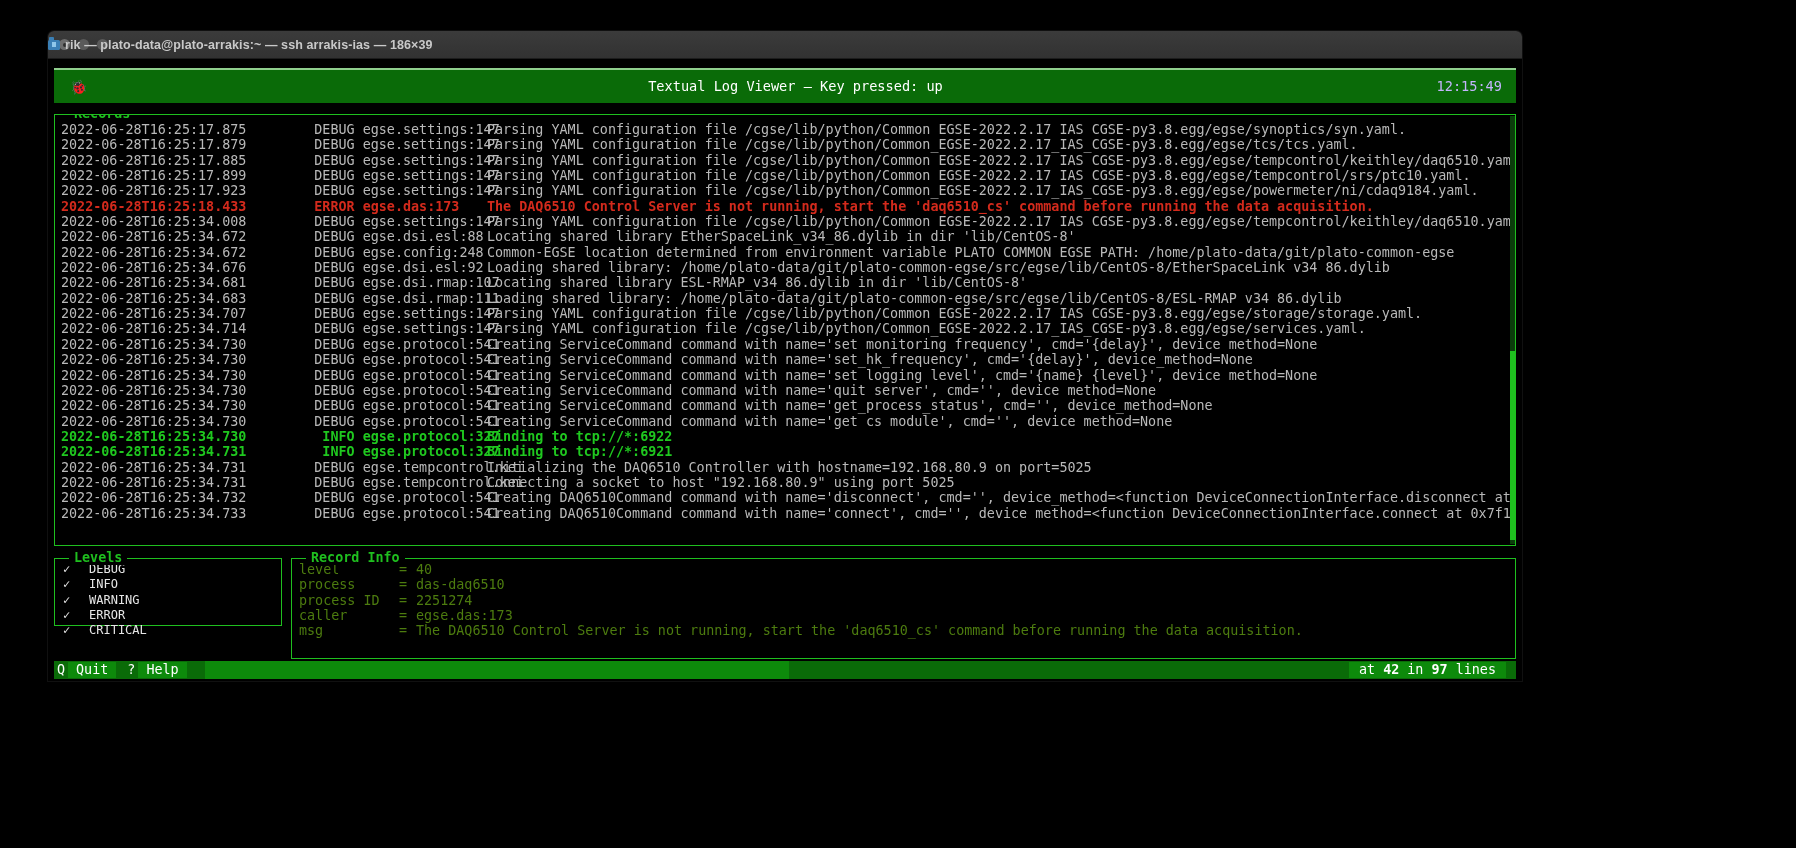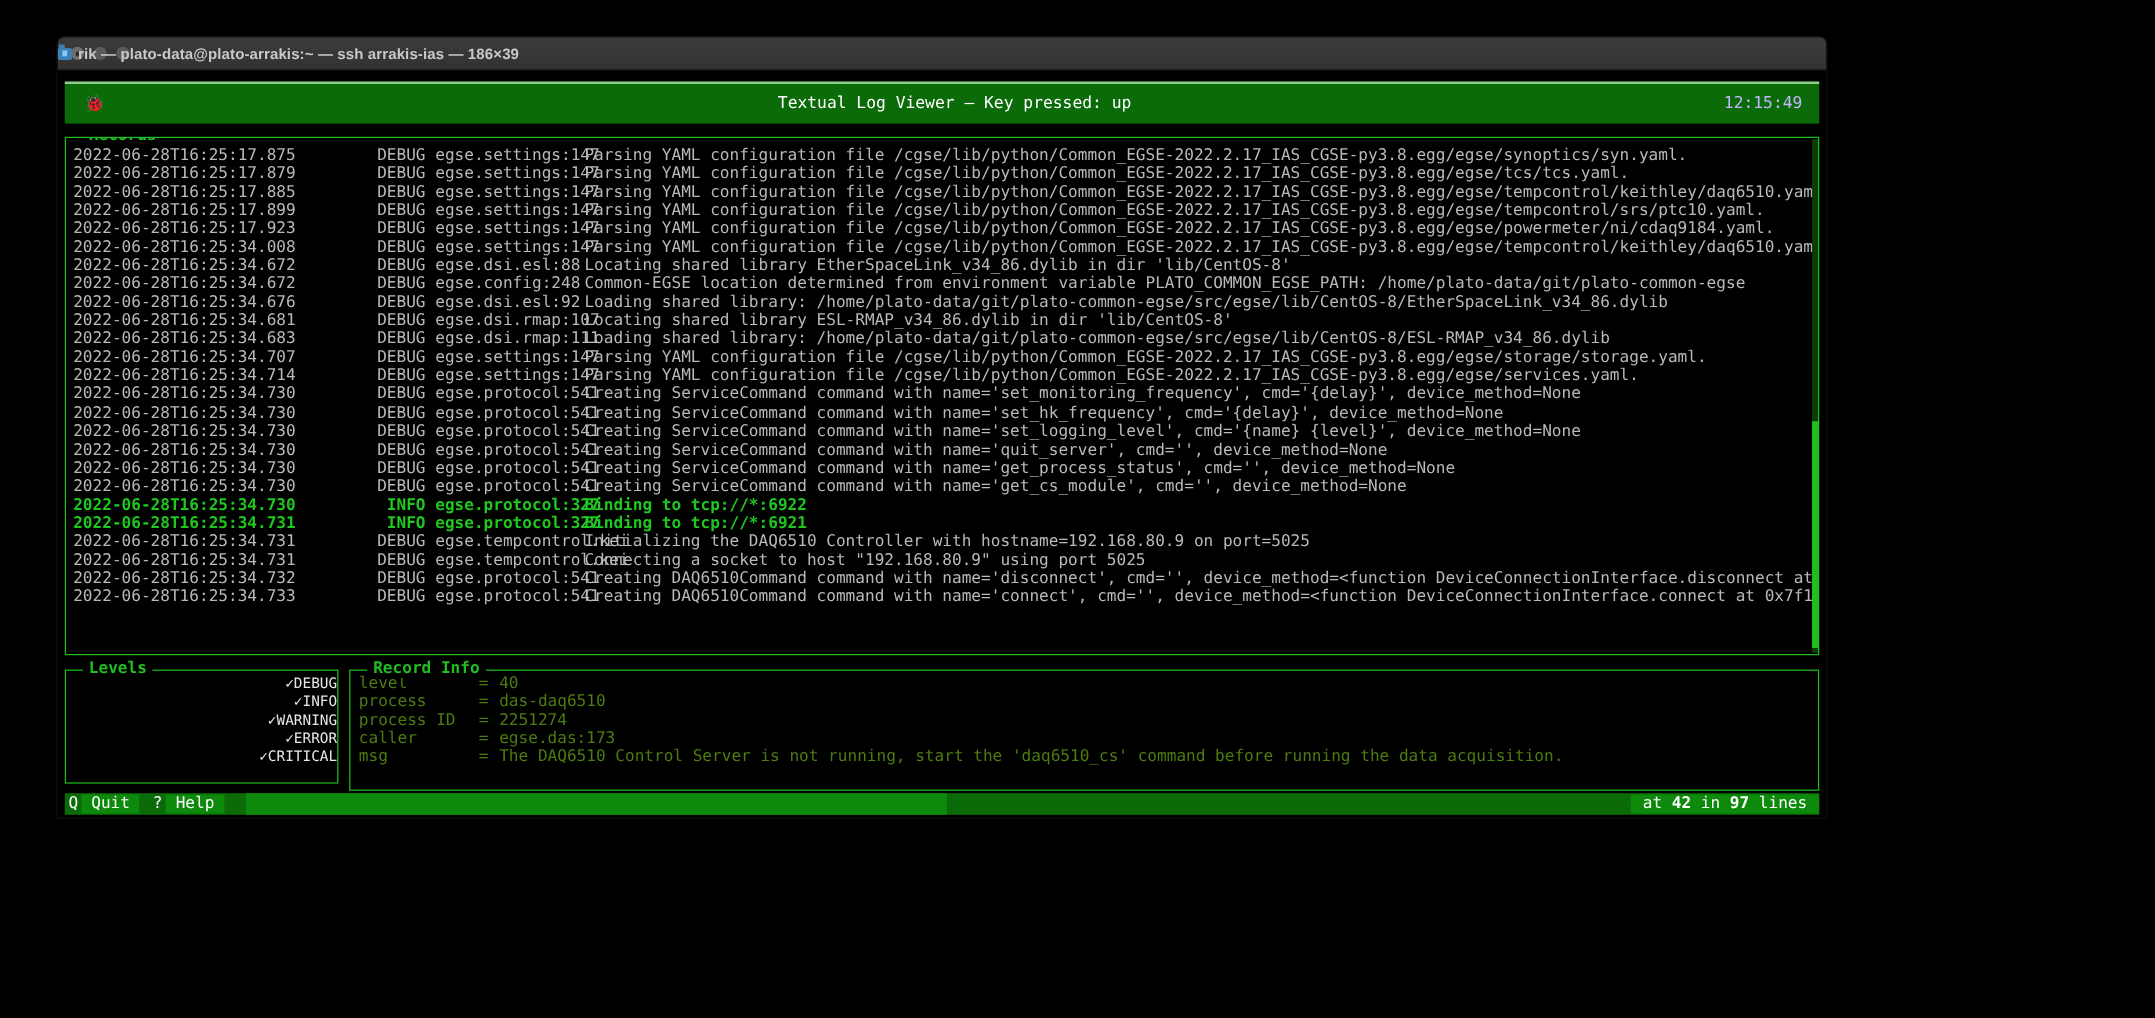--- a/index.html
+++ b/index.html
@@ -187,22 +187,21 @@
   .log-row .msg  { }
   .log-row.debug    { color: #b9b9b9; }
   .log-row.error    { color: #d32a1c; font-weight: bold; }
   .log-row.info     { color: #1fc81f; font-weight: bold; }
 
   
   #levels-panel {
     left: 6px;
     top: 499px;
     width: 228px;
-    height: 95px;
-    text-align: right;
+    height: 68px;
   }
   #levels-list {
     padding: 3px 0 0 8px;
   }
   .level-row {
     height: 15.35px;
     font-size: 12px;
     color: #e6e6e6;
     white-space: pre;
   }
@@ -250,21 +249,21 @@
     background: #0d8a0b;
     padding: 0 8px;
     color: #ffffff;
   }
   #footer-left { display:flex; align-items:center; }
   #footer-spacer { flex: 1; }
   #footer-status {
     background:#0d8a0b;
     padding: 0 10px 0 10px;
     color:#ffffff;
-    margin-right: 0;
+    margin-right: 10px;
   }
   #footer-status b { color: #ffffff; }
 
   
   #footer-bar {
     position: absolute;
     left: 151px;
     top: 0;
     width: 584px;
     height: 18px;
@@ -313,20 +312,21 @@
     </div>
 
     <div id="records-panel" class="panel">
       <span class="panel-title">Records</span>
       <div id="records-list">
           <div class="log-row debug"><span class="ts">2022-06-28T16:25:17.875</span><span class="lvl">     DEBUG egse.settings:147</span><span class="msg">Parsing YAML configuration file /cgse/lib/python/Common_EGSE-2022.2.17_IAS_CGSE-py3.8.egg/egse/synoptics/syn.yaml.</span></div>
           <div class="log-row debug"><span class="ts">2022-06-28T16:25:17.879</span><span class="lvl">     DEBUG egse.settings:147</span><span class="msg">Parsing YAML configuration file /cgse/lib/python/Common_EGSE-2022.2.17_IAS_CGSE-py3.8.egg/egse/tcs/tcs.yaml.</span></div>
           <div class="log-row debug"><span class="ts">2022-06-28T16:25:17.885</span><span class="lvl">     DEBUG egse.settings:147</span><span class="msg">Parsing YAML configuration file /cgse/lib/python/Common_EGSE-2022.2.17_IAS_CGSE-py3.8.egg/egse/tempcontrol/keithley/daq6510.yaml.</span></div>
           <div class="log-row debug"><span class="ts">2022-06-28T16:25:17.899</span><span class="lvl">     DEBUG egse.settings:147</span><span class="msg">Parsing YAML configuration file /cgse/lib/python/Common_EGSE-2022.2.17_IAS_CGSE-py3.8.egg/egse/tempcontrol/srs/ptc10.yaml.</span></div>
           <div class="log-row debug"><span class="ts">2022-06-28T16:25:17.923</span><span class="lvl">     DEBUG egse.settings:147</span><span class="msg">Parsing YAML configuration file /cgse/lib/python/Common_EGSE-2022.2.17_IAS_CGSE-py3.8.egg/egse/powermeter/ni/cdaq9184.yaml.</span></div>
+          <div class="log-row error"><span class="ts">2022-06-28T16:25:18.433</span><span class="lvl">     ERROR egse.das:173</span><span class="msg">The DAQ6510 Control Server is not running, start the 'daq6510_cs' command before running the data acquisition.</span></div>
           <div class="log-row debug"><span class="ts">2022-06-28T16:25:34.008</span><span class="lvl">     DEBUG egse.settings:147</span><span class="msg">Parsing YAML configuration file /cgse/lib/python/Common_EGSE-2022.2.17_IAS_CGSE-py3.8.egg/egse/tempcontrol/keithley/daq6510.yaml.</span></div>
           <div class="log-row debug"><span class="ts">2022-06-28T16:25:34.672</span><span class="lvl">     DEBUG egse.dsi.esl:88</span><span class="msg">Locating shared library EtherSpaceLink_v34_86.dylib in dir 'lib/CentOS-8'</span></div>
           <div class="log-row debug"><span class="ts">2022-06-28T16:25:34.672</span><span class="lvl">     DEBUG egse.config:248</span><span class="msg">Common-EGSE location determined from environment variable PLATO_COMMON_EGSE_PATH: /home/plato-data/git/plato-common-egse</span></div>
           <div class="log-row debug"><span class="ts">2022-06-28T16:25:34.676</span><span class="lvl">     DEBUG egse.dsi.esl:92</span><span class="msg">Loading shared library: /home/plato-data/git/plato-common-egse/src/egse/lib/CentOS-8/EtherSpaceLink_v34_86.dylib</span></div>
           <div class="log-row debug"><span class="ts">2022-06-28T16:25:34.681</span><span class="lvl">     DEBUG egse.dsi.rmap:107</span><span class="msg">Locating shared library ESL-RMAP_v34_86.dylib in dir 'lib/CentOS-8'</span></div>
           <div class="log-row debug"><span class="ts">2022-06-28T16:25:34.683</span><span class="lvl">     DEBUG egse.dsi.rmap:111</span><span class="msg">Loading shared library: /home/plato-data/git/plato-common-egse/src/egse/lib/CentOS-8/ESL-RMAP_v34_86.dylib</span></div>
           <div class="log-row debug"><span class="ts">2022-06-28T16:25:34.707</span><span class="lvl">     DEBUG egse.settings:147</span><span class="msg">Parsing YAML configuration file /cgse/lib/python/Common_EGSE-2022.2.17_IAS_CGSE-py3.8.egg/egse/storage/storage.yaml.</span></div>
           <div class="log-row debug"><span class="ts">2022-06-28T16:25:34.714</span><span class="lvl">     DEBUG egse.settings:147</span><span class="msg">Parsing YAML configuration file /cgse/lib/python/Common_EGSE-2022.2.17_IAS_CGSE-py3.8.egg/egse/services.yaml.</span></div>
           <div class="log-row debug"><span class="ts">2022-06-28T16:25:34.730</span><span class="lvl">     DEBUG egse.protocol:541</span><span class="msg">Creating ServiceCommand command with name='set_monitoring_frequency', cmd='{delay}', device_method=None</span></div>
           <div class="log-row debug"><span class="ts">2022-06-28T16:25:34.730</span><span class="lvl">     DEBUG egse.protocol:541</span><span class="msg">Creating ServiceCommand command with name='set_hk_frequency', cmd='{delay}', device_method=None</span></div>

